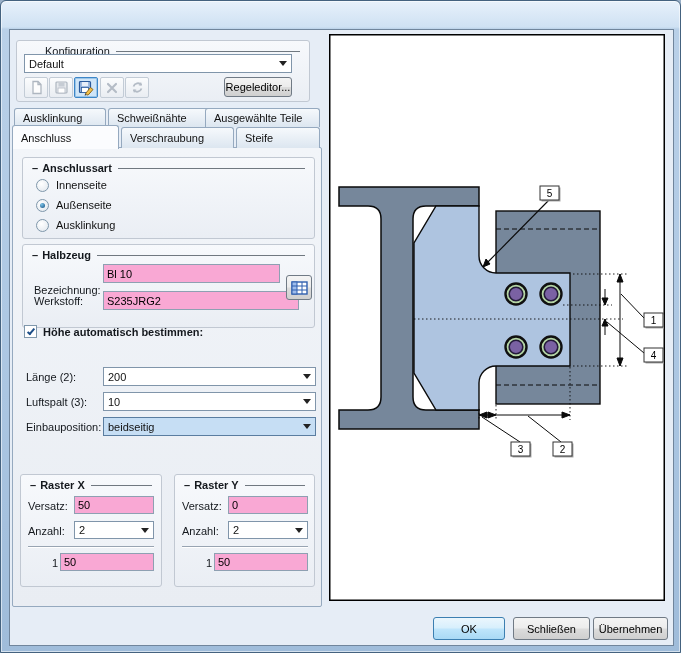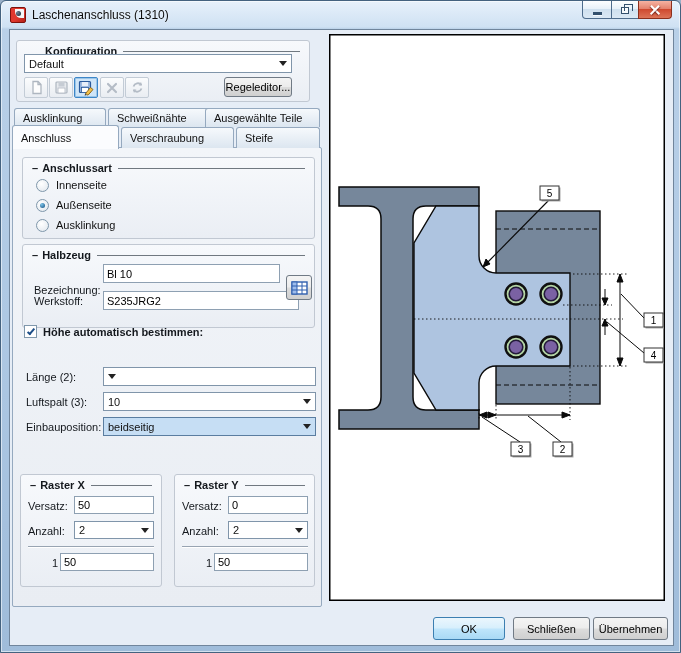--- a/index.html
+++ b/index.html
@@ -50,31 +50,31 @@
     position:absolute; left:8px; top:28px; width:665px; height:617px;
     background:#e6edf6; border:1px solid #70859c;
   }
 
   
   .groupbox{ position:absolute; border:1px solid #c1c8d2; border-radius:3px;
     background:linear-gradient(#f7f9fc,#eaeef4); }
   .gb-head{ display:flex; align-items:center; padding:4px 9px 0 9px; font-weight:bold; color:#14181d; white-space:nowrap; }
   .gb-dash{ font-weight:bold; margin-right:4px; }
   .gb-line{ flex:1; border-top:1px solid #707880; margin-left:6px; margin-top:1px; }
-  .gb-head.plain{ font-weight:bold;padding-left:28px; }
+  .gb-head.plain{ font-weight:normal;padding-left:28px; }
 
   
   .combo{ position:absolute; height:19px; background:#fff; border:1px solid #8095aa; display:flex; align-items:center; }
   .combo .val{ flex:1; padding-left:4px; overflow:hidden; white-space:nowrap; }
   .combo .arrow{ width:16px; height:100%; display:flex; align-items:center; justify-content:center; }
   .combo .arrow i{ width:0; height:0; border-left:4px solid transparent; border-right:4px solid transparent; border-top:5px solid #222; }
   .combo.hl{ background:#c6def4; border-color:#5a7da0; }
 
   
-  .tinput{ position:absolute; height:19px; border:1px solid #8ea0b2; background:#ffffff; font-family:inherit;
+  .tinput{ position:absolute; height:19px; border:1px solid #8ea0b2; background:#f9a8d4; font-family:inherit;
     font-size:11px; padding:0 3px; color:#000; }
 
   .lbl{ position:absolute; white-space:nowrap; color:#14181d; }
 
   
   .tb-btn{ position:absolute; width:24px; height:21px; border:1px solid #c3ccd6; border-radius:2px;
     background:linear-gradient(#fbfcfd,#e9edf2); display:flex; align-items:center; justify-content:center; }
   .tb-btn.active{ border-color:#3d86c8; background:#cfe5f8; box-shadow:inset 0 0 0 1px #9cc6e8; }
 
   
@@ -105,35 +105,20 @@
 
   
   .canvas{ position:absolute; left:319px; top:4px; width:336px; height:567px; background:#fff;
     border:1px solid #000; box-shadow:inset 0 0 0 0.5px #000; }
 </style>
 </head>
 <body>
 
 <div class="window">
 
-  <div class="titlebar">
-    <span class="app-icon"></span>
-    <span class="title-text">Laschenanschluss (1310)</span>
-    <div class="caption-buttons">
-      <div class="cbtn min">
-          <span class="glyph-min"></span>
-        </div>
-      <div class="cbtn max">
-          <span class="glyph-restore"></span>
-        </div>
-      <div class="cbtn close">
-          <span class="glyph-close"></span>
-        </div>
-    </div>
-  </div>
 
   <div class="surface">
 
     <div class="groupbox" style="left:6px; top:10px; width:294px; height:62px;">
       <div class="gb-head plain">
         <span>Konfiguration</span>
         <span class="gb-line"></span>
       </div>
     </div>
     <div class="combo" style="left:14px; top:24px; width:268px;">
@@ -243,20 +228,21 @@
       </svg>
     </div>
 
     <span class="checkbox" style="left:14px; top:295px; z-index:5;">
       <span class="tick"></span>
     </span>
     <span class="lbl" style="left:33px; top:296px; z-index:5; font-weight:bold;">Höhe automatisch bestimmen:</span>
 
     <span class="lbl" style="left:16px; top:341px; z-index:5;">Länge (2):</span>
     <div class="combo" style="left:93px; top:337px; width:213px; z-index:5;">
+      <span class="val">200</span>
       <span class="arrow">
           <i></i>
         </span>
     </div>
     <span class="lbl" style="left:16px; top:366px; z-index:5;">Luftspalt (3):</span>
     <div class="combo" style="left:93px; top:362px; width:213px; z-index:5;">
       <span class="val">10</span>
       <span class="arrow">
           <i></i>
         </span>

